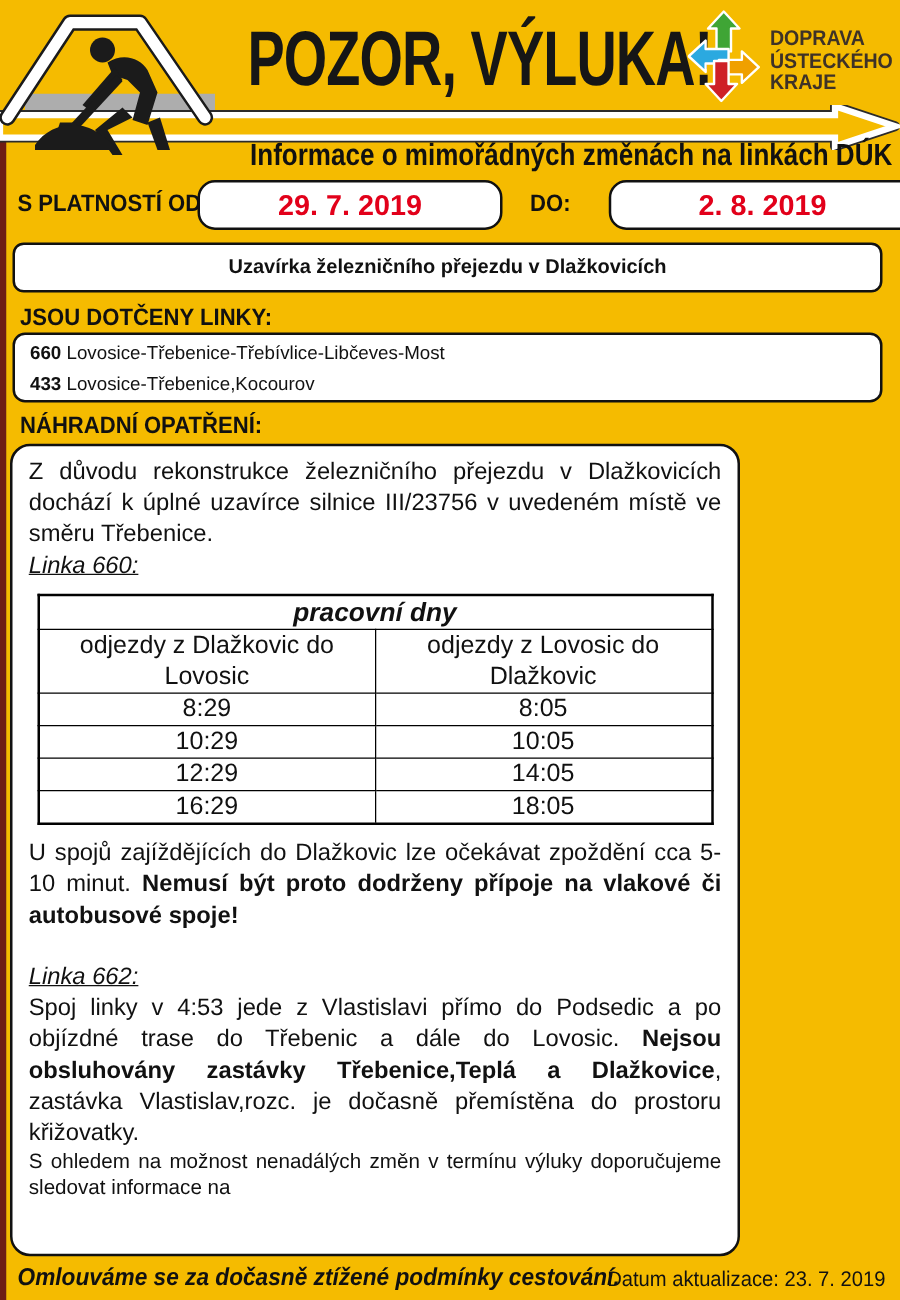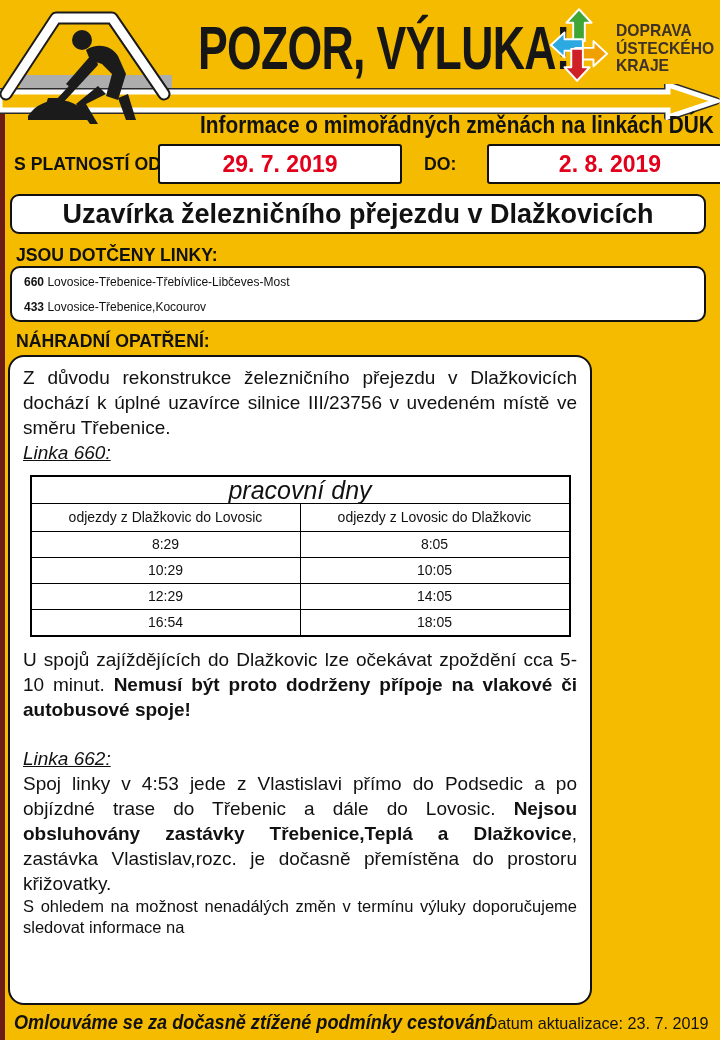--- a/index.html
+++ b/index.html
@@ -38,47 +38,47 @@
 
   
   .field-label{
     font-size:19px;font-weight:bold;white-space:nowrap;
     transform:scaleX(.93);transform-origin:left top;
   }
   .from-label{left:14px;top:153px;}
   .to-label{left:424px;top:153px;}
   .datebox{
     top:144px;height:36px;background:#fff;
-    border:2px solid #111;border-radius:3px;
+    border:2px solid #111;border-radius:14px;
     display:flex;align-items:center;justify-content:center;
     font-size:23px;font-weight:bold;color:#E2001A;
   }
   .datebox.from{left:158px;width:240px;}
   .datebox.to{left:462px;width:242px;margin-left:25px;}
 
   
   .title-box{
     left:10px;top:194px;width:692px;height:36px;
     background:#fff;border:2px solid #111;border-radius:9px;
     display:flex;align-items:center;justify-content:center;
-    font-size:27px;font-weight:bold;
+    font-size:16px;font-weight:bold;
   }
 
   .section-label{
     font-size:19px;font-weight:bold;white-space:nowrap;
     transform:scaleX(.93);transform-origin:left top;
   }
   .lines-label{left:16px;top:244px;}
   .measures-label{left:16px;top:330px;}
 
   .lines-box{
     left:10px;top:266px;width:668px;height:48px;
     background:#fff;border:2px solid #111;border-radius:10px;
     padding:2px 12px;
-    font-size:12px;line-height:25px;
+    font-size:15px;line-height:25px;
   }
   .line-row .num{font-weight:bold;}
 
   
   .measures-box{
     left:8px;top:355px;width:584px;height:650px;
     background:#fff;border:2.5px solid #111;border-radius:16px;
     padding:8px 13px;box-sizing:border-box;
     font-size:19px;line-height:25px;
     text-align:justify;overflow:hidden;
@@ -92,24 +92,24 @@
   .gap{height:24px;}
   .small-note{font-size:16.5px;line-height:21px;margin-top:12px;}
 
   
   table.timetable{
     border-collapse:collapse;margin:10px auto 10px auto;
     border:2.5px solid #000;
   }
   table.timetable td,table.timetable th{
     border:1.6px solid #000;text-align:center;
-    font-size:14px;font-weight:normal;padding:0 6px;height:22px;
+    font-size:20px;font-weight:normal;padding:0 6px;height:22px;
   }
   table.timetable .tt-title th{
-    font-weight:normal;font-style:italic;font-size:25px;height:26px;
+    font-weight:bold;font-style:italic;font-size:21px;height:26px;
   }
   table.timetable .tt-cols td{height:27px;width:256px;}
 
   
   .apology{
     left:14px;top:1011px;
     font-size:19.5px;font-weight:bold;font-style:italic;
     transform:scaleX(.93);transform-origin:left top;white-space:nowrap;
   }
   .updated{
@@ -200,21 +200,21 @@
         </tr>
     <tr>
           <td>10:29</td>
           <td>10:05</td>
         </tr>
     <tr>
           <td>12:29</td>
           <td>14:05</td>
         </tr>
     <tr>
-          <td>16:54</td>
+          <td>16:29</td>
           <td>18:05</td>
         </tr>
   </tbody>
     </table>
 
   <p><span>U spojů zajíždějících do Dlažkovic lze očekávat zpoždění cca 5-10 minut. </span><span class="bold">Nemusí být proto dodrženy přípoje na vlakové či autobusové spoje!</span></p>
   <div class="gap"></div>
   <p class="line-heading">Linka 662:</p>
   <p><span>Spoj linky v 4:53 jede z Vlastislavi přímo do Podsedic a po objízdné trase do Třebenic a dále do Lovosic. </span><span class="bold">Nejsou obsluhovány zastávky Třebenice,Teplá a Dlažkovice</span><span>, zastávka Vlastislav,rozc. je dočasně přemístěna do prostoru křižovatky.</span></p>
   <p class="small-note"><span>S ohledem na možnost nenadálých změn v termínu výluky doporučujeme sledovat informace na </span></p>

